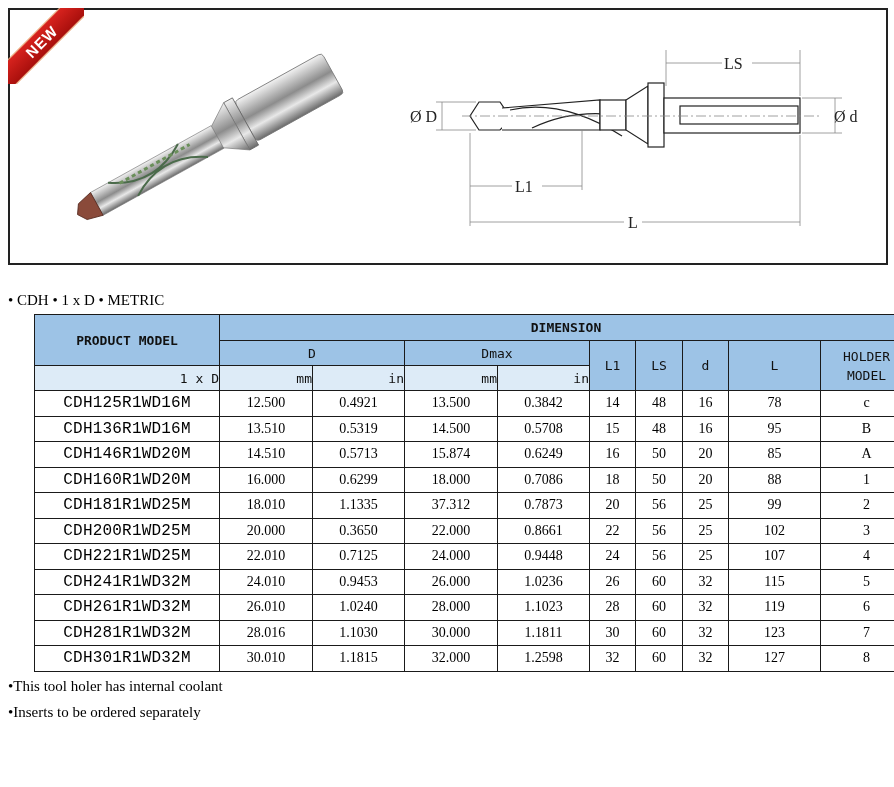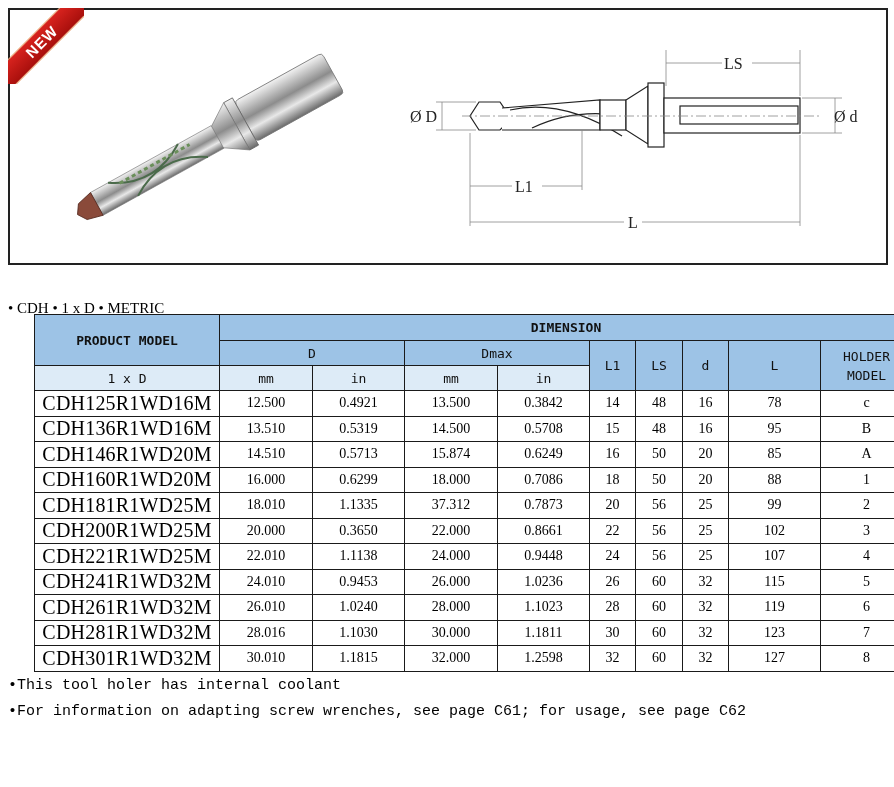--- a/index.html
+++ b/index.html
@@ -8,32 +8,32 @@
   .figure-box { position:absolute; left:8px; top:8px; width:876px; height:253px;
                 border:2px solid #222; box-sizing:content-box; background:#fff; }
   .ribbon { position:absolute; left:-2px; top:-2px; width:76px; height:76px; overflow:hidden; }
   .ribbon-band { position:absolute; left:-26px; top:22px; width:120px; height:22px;
                  background:linear-gradient(#d8231e,#a80f0c); transform:rotate(-45deg);
                  color:#fff; font-family:"Liberation Sans", sans-serif; font-size:15px;
                  font-weight:bold; text-align:center; line-height:22px; letter-spacing:1px;
                  border-top:1px solid #e8a070; border-bottom:1px solid #e8a070; }
   .photo { position:absolute; left:30px; top:20px; width:340px; height:220px; }
   .drawing { position:absolute; left:392px; top:28px; width:480px; height:200px; }
-  .section-title { position:absolute; left:8px; top:292px; font-size:15px;margin-top:8px; }
+  .section-title { position:absolute; left:8px; top:292px; font-size:15px; }
   table.spec { position:absolute; left:8px; top:314px; border-collapse:collapse;
                width:878px; table-layout:fixed; font-family:"DejaVu Sans Mono","Liberation Mono", monospace;margin-left:26px; }
   table.spec td, table.spec th { border:1.5px solid #1a1a1a; text-align:center; padding:0;
                font-weight:normal; font-size:13px; overflow:hidden; white-space:nowrap; }
   table.spec th { background:#9dc3e6; color:#111; }
-  table.spec th.sub { background:#ddebf7; }
+  table.spec th.sub { background:#ddebf7;text-align:right; }
   table.spec th.bold { font-weight:bold; }
   table.spec td { height:24.5px; font-family:"Liberation Serif", serif; font-size:14px; }
-  table.spec td.model { font-family:Liberation Serif, serif; font-size:20px; letter-spacing:0.2px; }
+  table.spec td.model { font-family:Liberation Mono, monospace; font-size:16px; letter-spacing:0.2px; }
   .notes { position:absolute; left:8px; top:676px; font-size:15px; }
-  .notes div { height:25.5px; line-height:20px;font-family:Liberation Mono, monospace; }
+  .notes div { height:25.5px; line-height:20px; }
 </style>
 </head>
 <body>
 
 <div class="figure-box">
   <div class="ribbon">
     <div class="ribbon-band">NEW</div>
   </div>
 
   <svg class="photo" viewBox="0 0 340 220">
@@ -210,21 +210,21 @@
         <td>0.8661</td>
         <td>22</td>
         <td>56</td>
         <td>25</td>
         <td>102</td>
         <td>3</td>
       </tr>
       <tr>
         <td class="model">CDH221R1WD25M</td>
         <td>22.010</td>
-        <td>1.1138</td>
+        <td>0.7125</td>
         <td>24.000</td>
         <td>0.9448</td>
         <td>24</td>
         <td>56</td>
         <td>25</td>
         <td>107</td>
         <td>4</td>
       </tr>
       <tr>
         <td class="model">CDH241R1WD32M</td>
@@ -272,14 +272,14 @@
         <td>60</td>
         <td>32</td>
         <td>127</td>
         <td>8</td>
       </tr>
     </tbody>
 </table>
 
 <div class="notes">
   <div>•This tool holer has internal coolant</div>
-  <div>•For information on adapting screw wrenches, see page C61; for usage, see page C62</div>
+  <div>•Inserts to be ordered separately</div>
 </div>
 
 </body></html>

